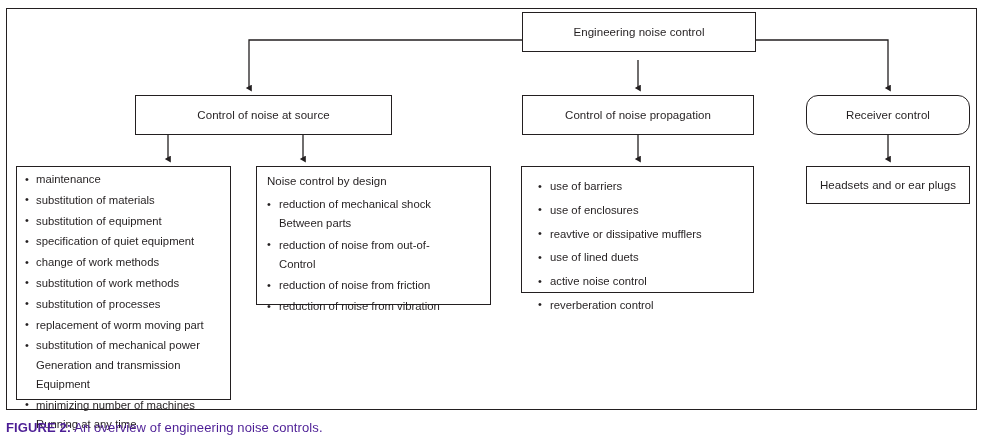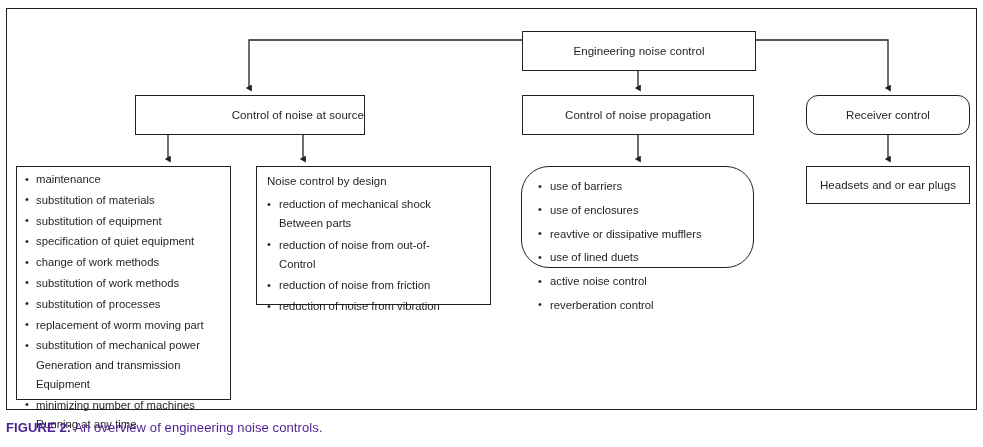--- a/index.html
+++ b/index.html
@@ -50,31 +50,30 @@
   }
   .node-label {
     font-size: 11.5px;
     line-height: 1.3;
     color: #231f20;
     letter-spacing: 0.05px;
   }
   
   #node-root {
     left: 522px;
-    top: 31px;
+    top: 12px;
     width: 234px;
     height: 40px;
   }
   
   #node-source {
     left: 135px;
     top: 95px;
-    width: 230px;
-    height: 40px;
-    justify-content: flex-end;
+    width: 257px;
+    height: 40px;
   }
   #node-propagation {
     left: 522px;
     top: 95px;
     width: 232px;
     height: 40px;
   }
   #node-receiver {
     left: 806px;
     top: 95px;
@@ -100,23 +99,22 @@
     left: 256px;
     top: 166px;
     width: 235px;
     height: 139px;
     padding: 8px 10px 0 10px;
   }
   #box-propagation-list {
     left: 521px;
     top: 166px;
     width: 233px;
-    height: 102px;
+    height: 127px;
     padding: 14px 10px 0 16px;
-    border-radius: 28px;
   }
   .box-title {
     font-size: 11.5px;
     margin: 0 0 12px 0;
     color: #231f20;
   }
   ul.bullets {
     list-style: none;
     margin: 0;
     padding: 0;

